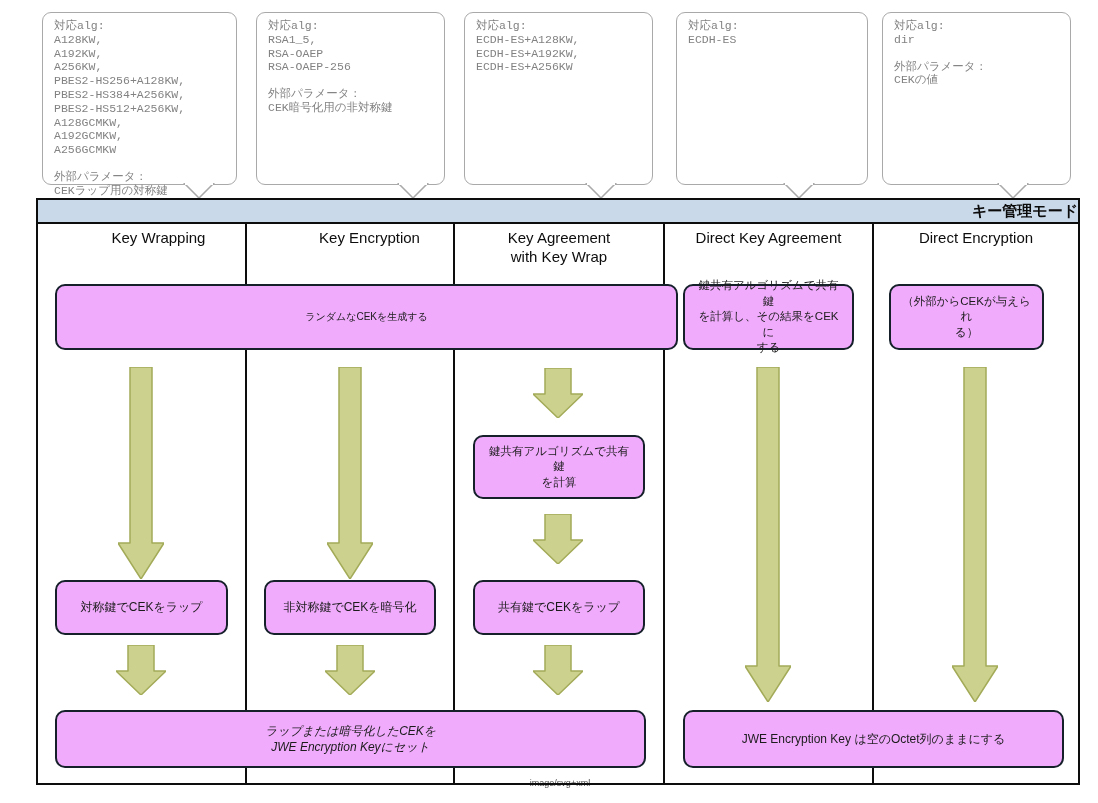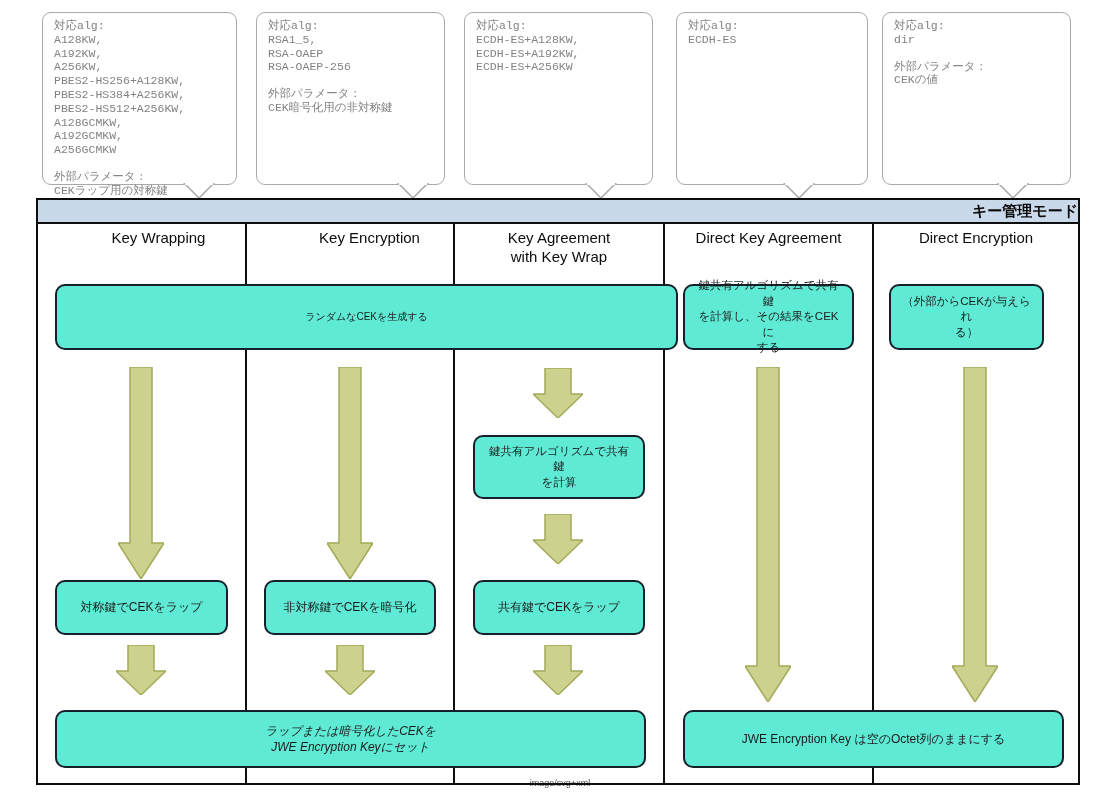--- a/index.html
+++ b/index.html
@@ -14,21 +14,21 @@
   
   .table-frame{position:absolute;left:36px;top:198px;width:1044px;height:587px;
                border:2px solid #0d0d0d;box-sizing:border-box;z-index:6;pointer-events:none;}
   .header-bar{position:absolute;left:36px;top:198px;width:1044px;height:26px;box-sizing:border-box;
               background:#c9d9e9;border:2px solid #0d0d0d;z-index:5;display:flex;align-items:center;
               justify-content:flex-end;font-size:15px;font-weight:600;color:#0b0b0b;}
   .divider{position:absolute;top:224px;height:561px;width:2px;background:#0d0d0d;z-index:1;}
   .col-header{position:absolute;top:229px;text-align:center;font-size:15px;color:#0d0d0d;
               z-index:2;white-space:pre-line;line-height:1.25;}
   
-  .fbox{position:absolute;background:#5eead4;border:2px solid #15202b;border-radius:10px;
+  .fbox{position:absolute;background:#f0abfc;border:2px solid #15202b;border-radius:10px;
         box-sizing:border-box;display:flex;align-items:center;justify-content:center;
         text-align:center;color:#1c1c1c;font-size:12px;line-height:1.35;z-index:3;
         white-space:pre-line;padding:2px 10px;}
   .arrow{position:absolute;z-index:2;}
   .watermark{position:absolute;left:460px;top:778px;width:200px;text-align:center;
              font-size:9px;color:#4a4a4a;z-index:1;}
 </style>
 </head>
 <body>
 

